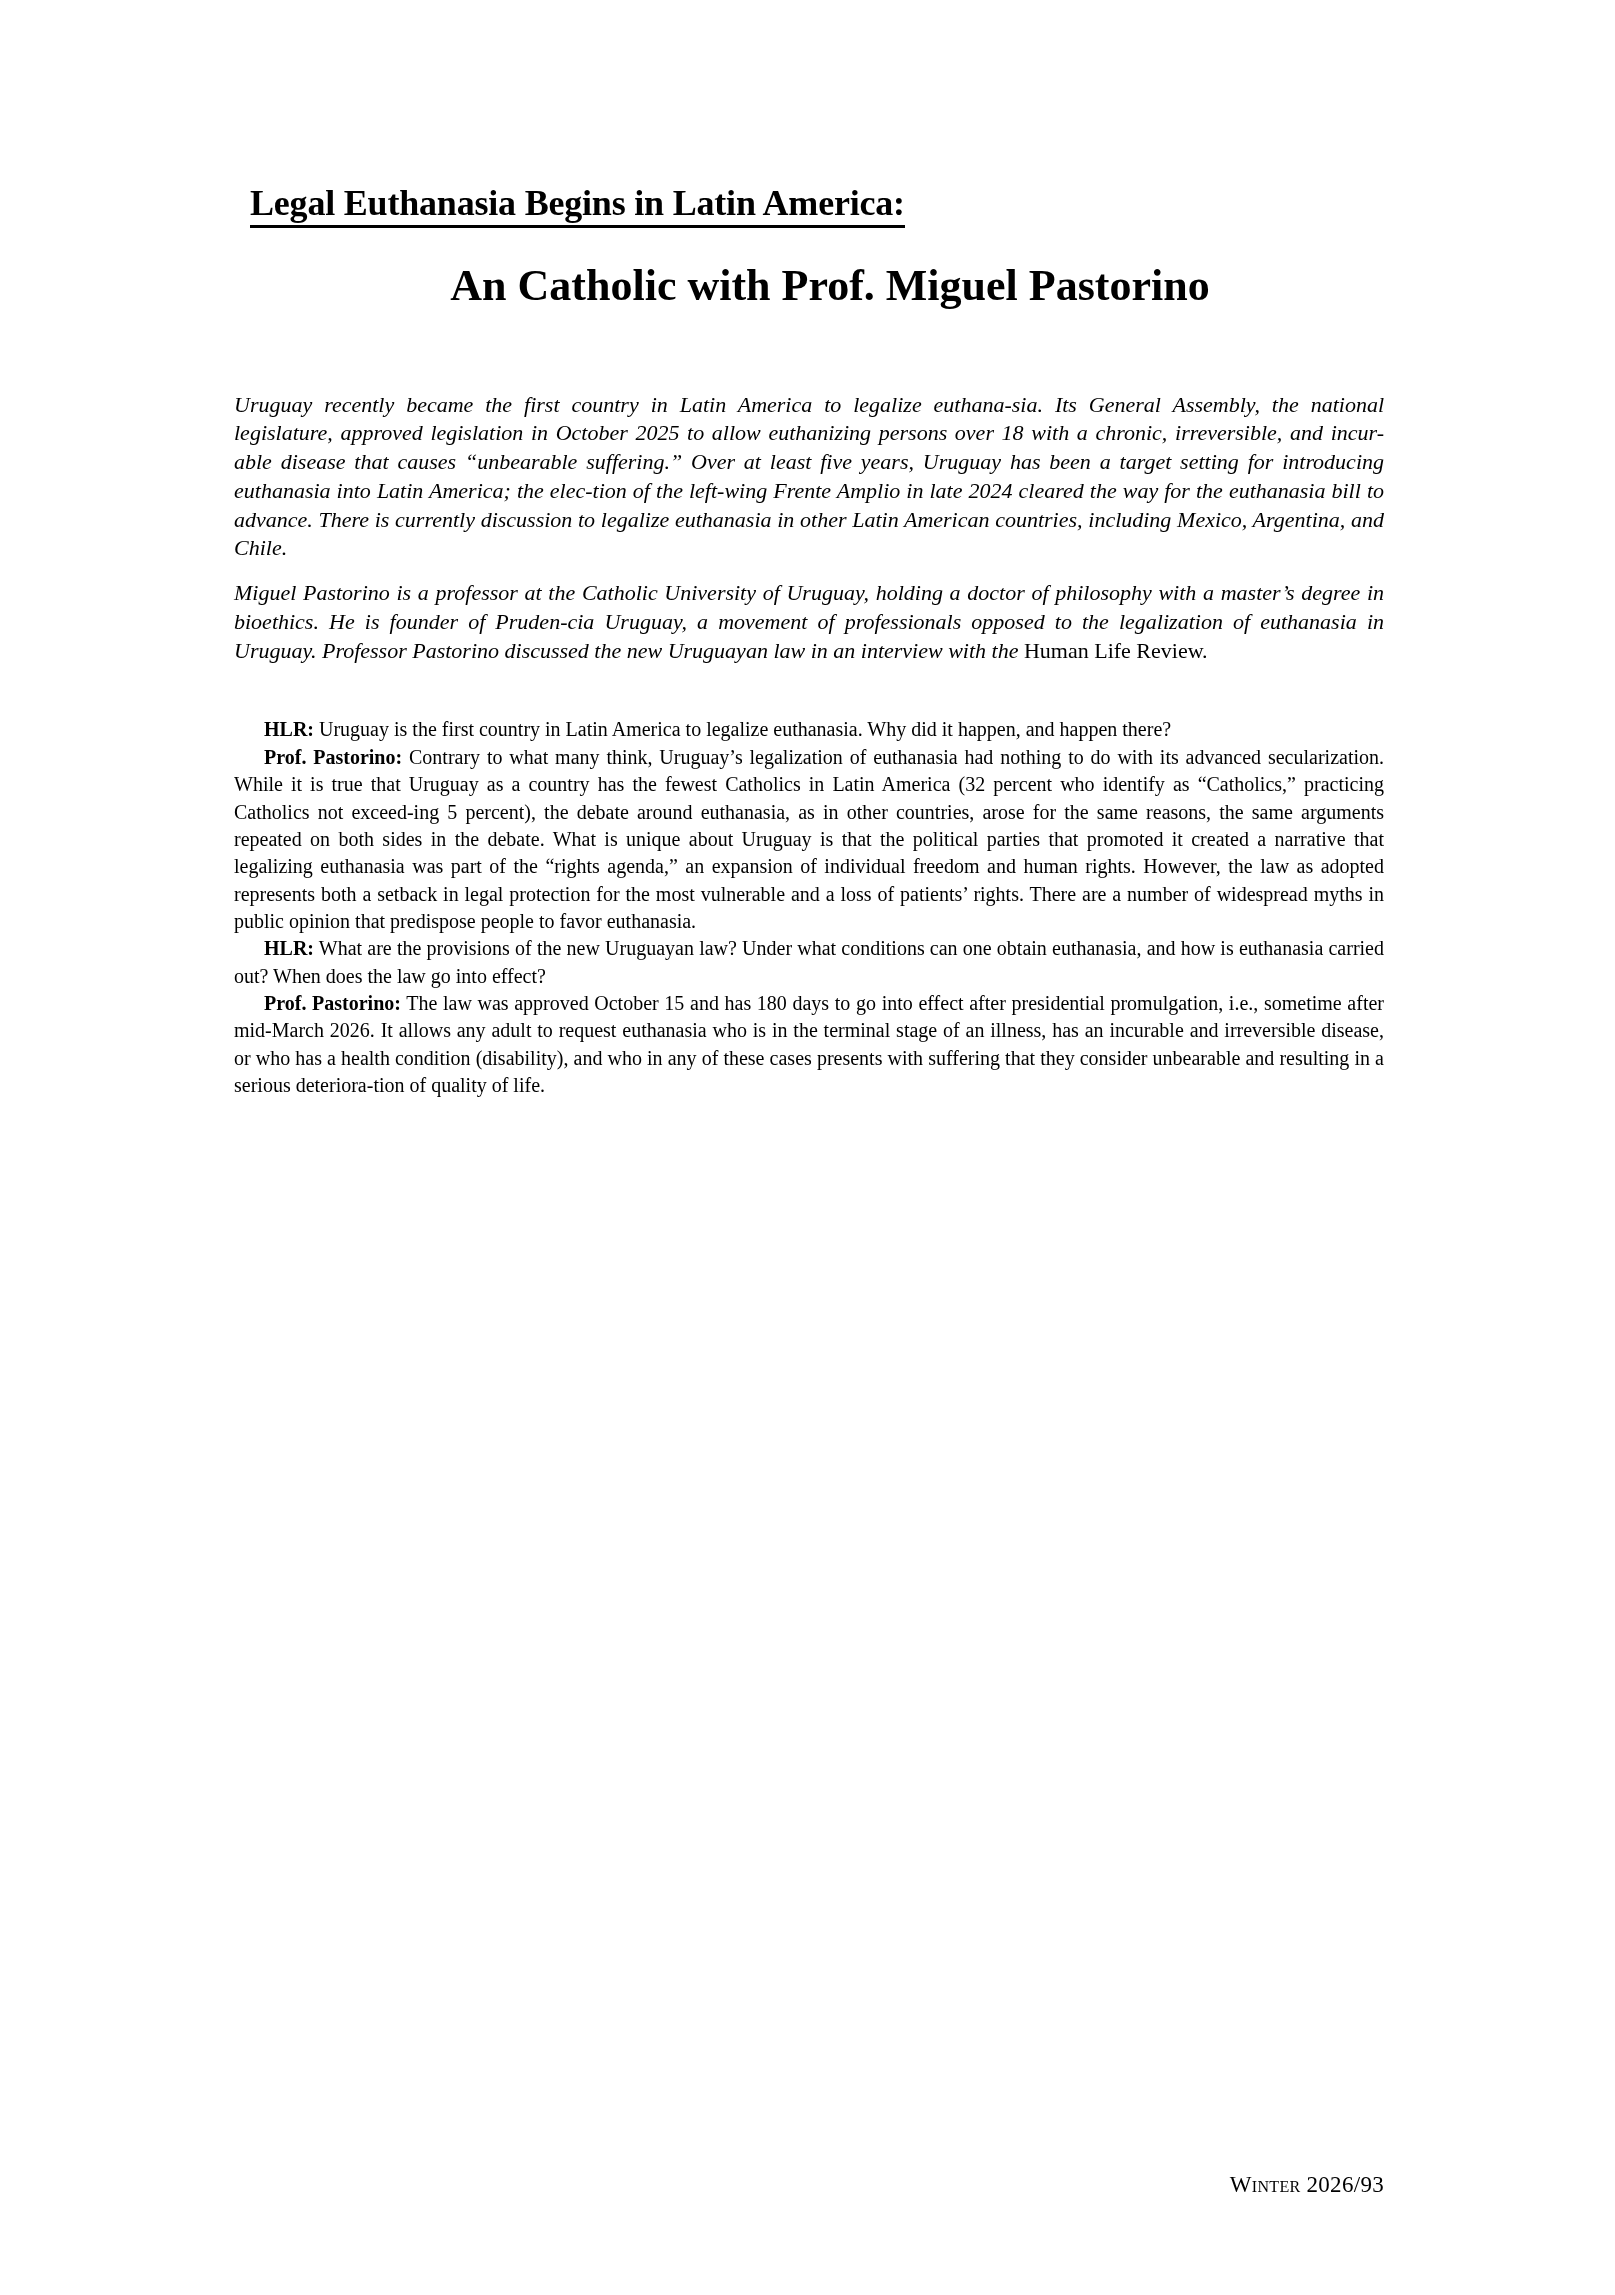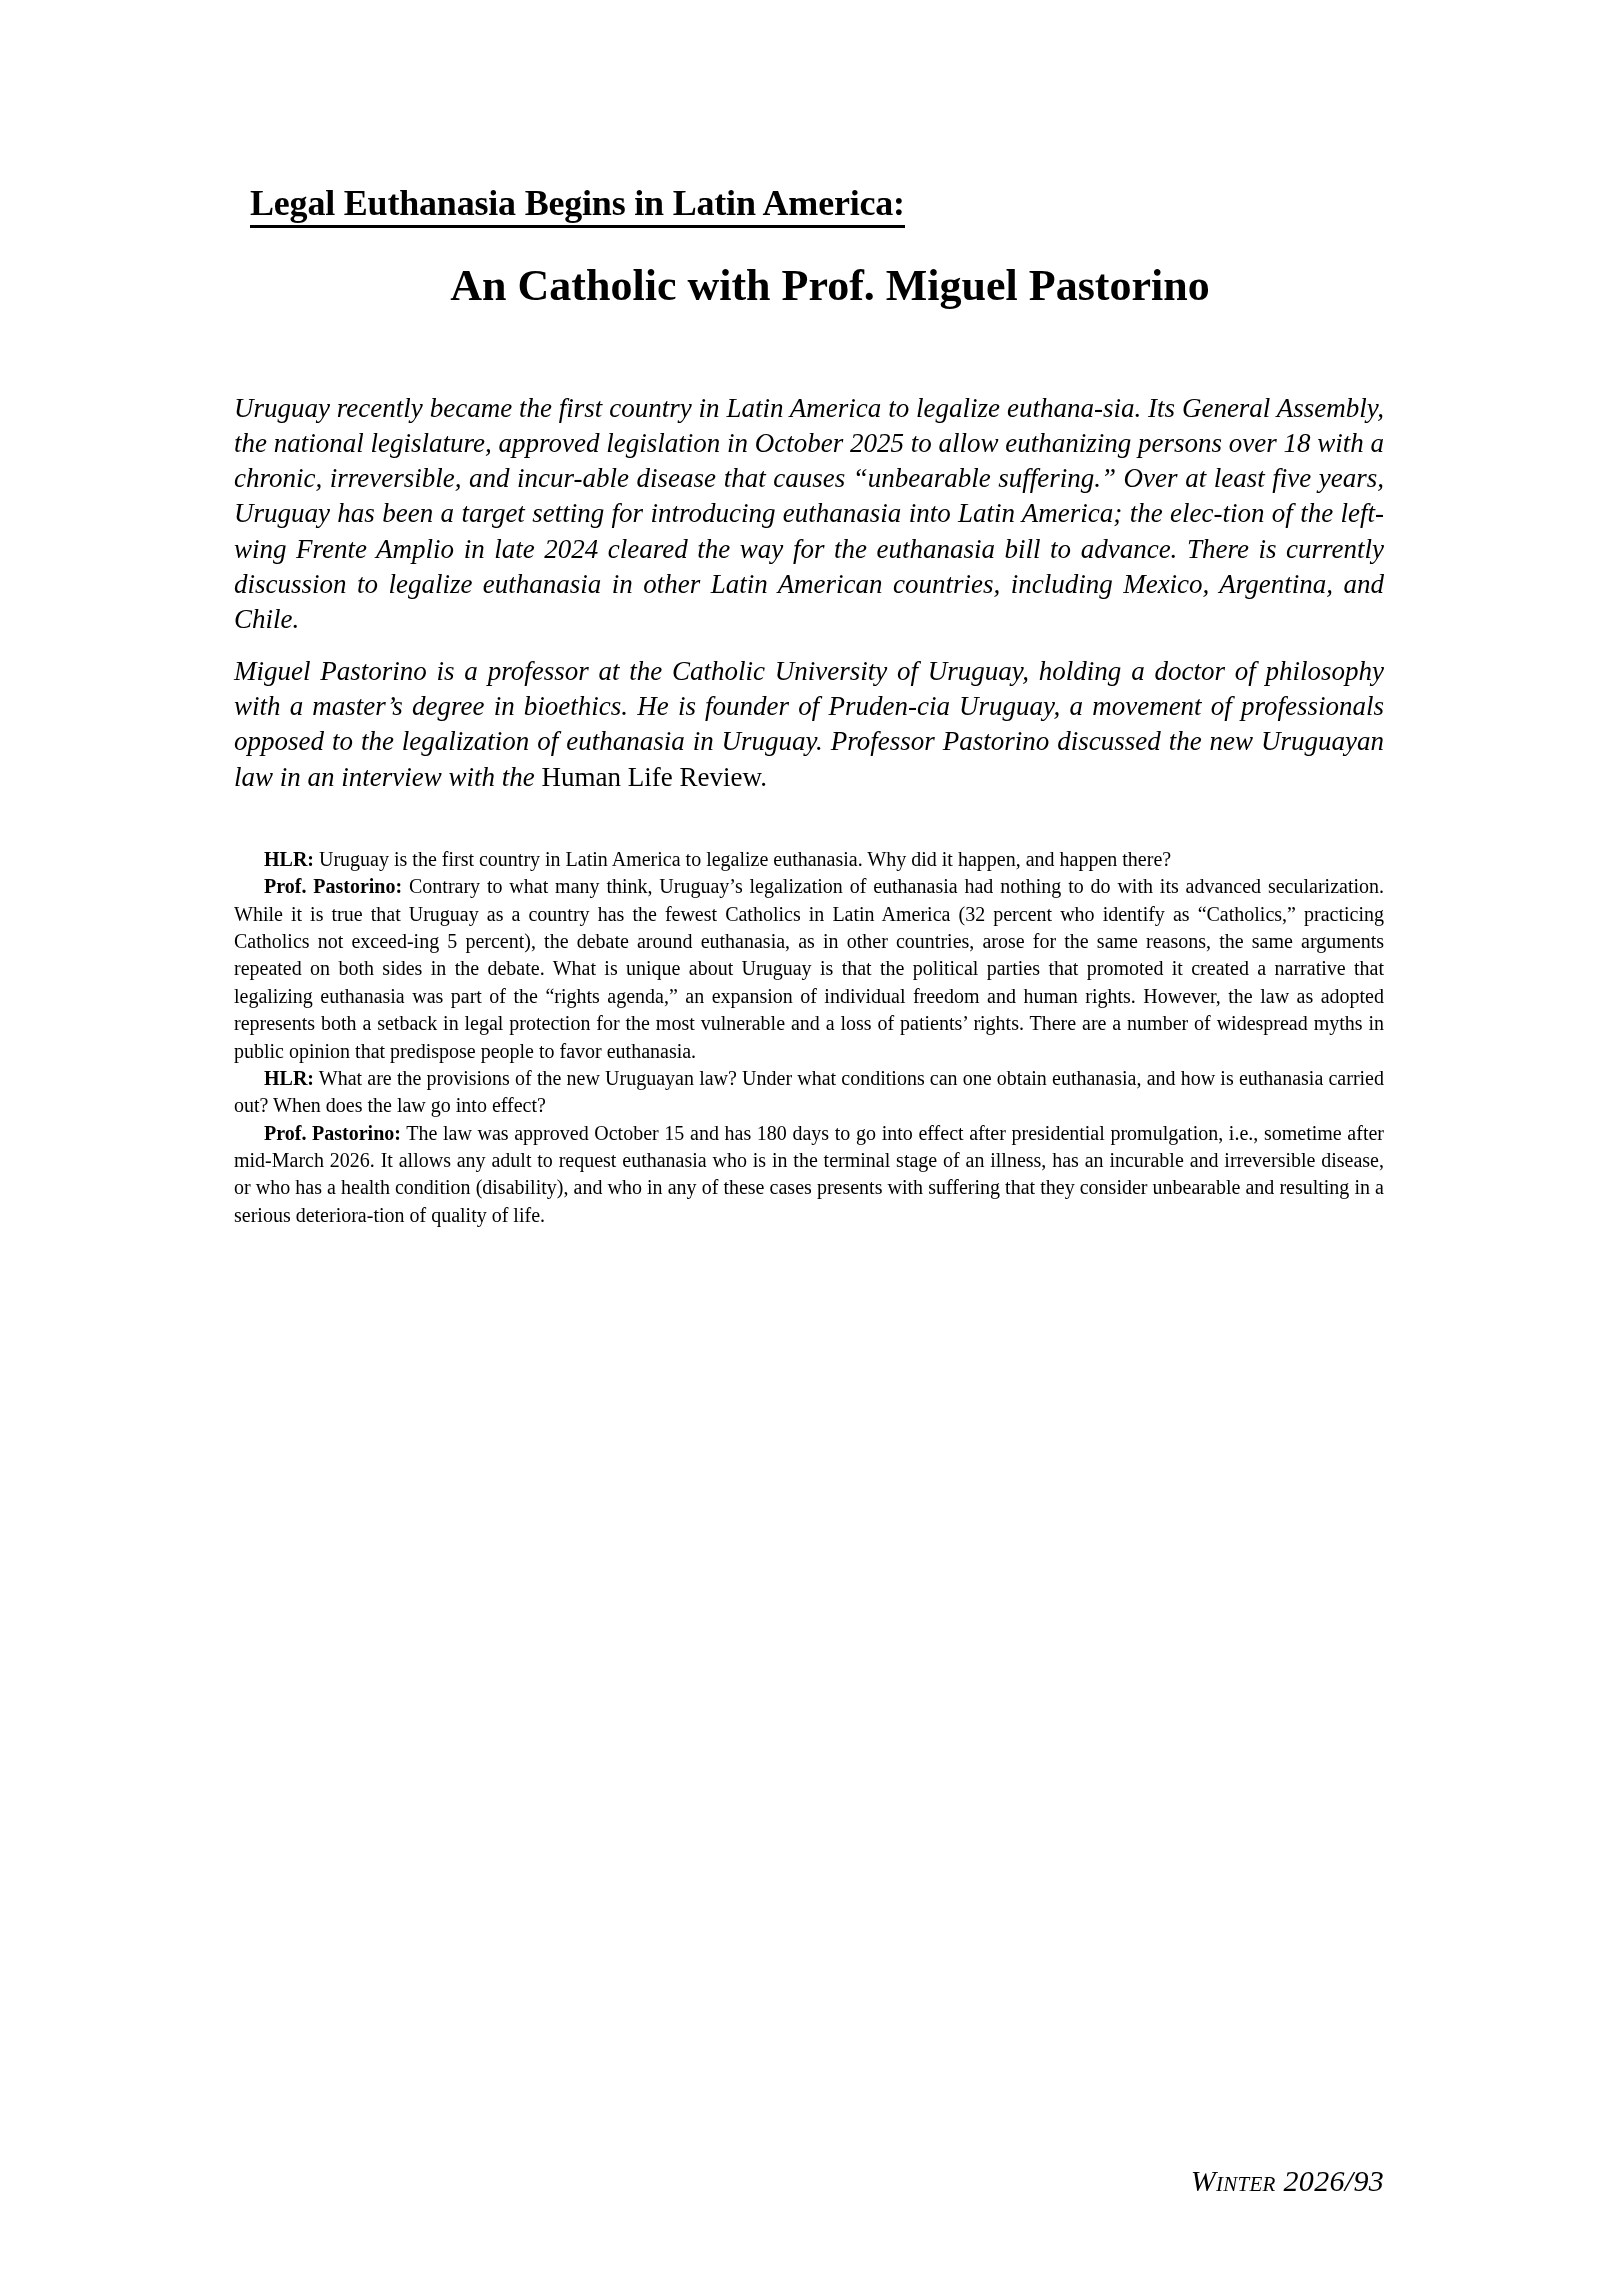--- a/index.html
+++ b/index.html
@@ -55,21 +55,21 @@
     padding-left: 42px;
     white-space: nowrap;
   }
 
   
   .standfirst {
     margin-top: 80px;
   }
   .standfirst p {
     font-style: italic;
-    font-size: 27px;
+    font-size: 22px;
     line-height: 1.308;
     text-align: justify;
     text-align-last: left;
     margin: 0 0 0 0;
     hyphens: manual;
   }
   .standfirst p + p {
     margin-top: 16px;
   }
   .standfirst .roman {
@@ -91,25 +91,24 @@
   }
   .body-text p b {
     font-weight: bold;
   }
 
   
   .folio {
     position: absolute;
     right: 231px;
     bottom: 97px;
-    font-size: 30px;
+    font-size: 23px;
     font-variant: small-caps;
     letter-spacing: 0.3px;
     white-space: nowrap;
-    font-style: italic;
   }
   .folio .sc {
     font-variant: small-caps;
   }
 </style>
 </head>
 <body>
 
 <div class="page">
 

